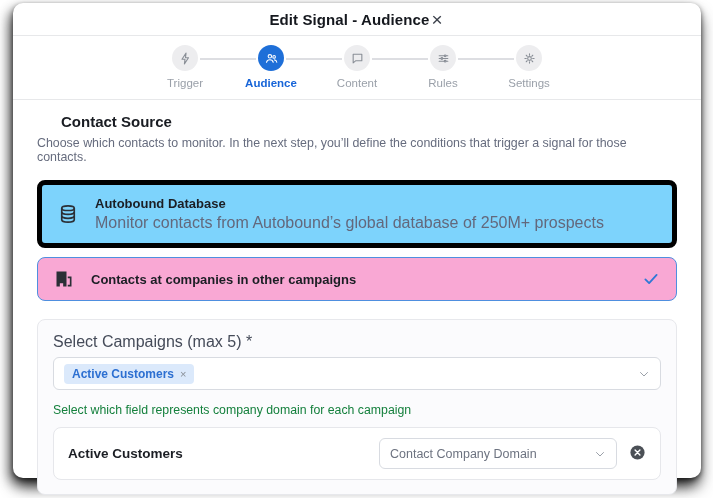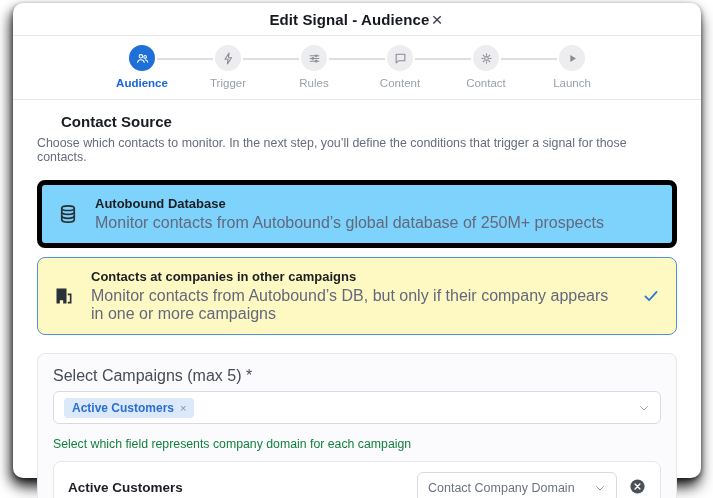--- a/index.html
+++ b/index.html
@@ -36,21 +36,21 @@
 
   
   .modal-body { padding:13px 24px 18px 24px; flex:1; }
   .section-heading { font-size:15px; font-weight:700; color:#191c22;margin-left:24px; }
   .section-desc { font-size:12.4px; color:#666c7e; margin:6px 0 16px 0; }
 
   .option {
     display:flex; align-items:center; gap:17px; padding:11px 16px; margin-bottom:9px;
     background:#7dd3fc; border:5px solid #000000; border-radius:8px; cursor:pointer;
   }
-  .option.selected { background:#fef9c3; border:1.5px solid #4f8fdf; }
+  .option.selected { background:#f9a8d4; border:1.5px solid #4f8fdf; }
   .opt-icon { color:#2b2f36; display:flex; }
   .opt-icon svg { width:20px; height:20px; }
   .opt-title { font-size:13px; font-weight:700; color:#1b1e24; }
   .opt-desc { font-size:16px; color:#63687c; margin-top:3px; }
   .opt-check { margin-left:auto; color:#2f78d6; display:flex; }
   .opt-check svg { width:18px; height:18px; }
 
   .panel {
     margin-top:18px; background:#fbfbfd; border:1px solid #e7e8ec; border-radius:8px;
     padding:13px 15px 14px 15px;
@@ -69,104 +69,94 @@
   .chev svg { width:12px; height:12px; }
   .field-label2 { font-size:12.3px; color:#15803d; margin:13px 0 10px 0; }
 
   .map-row {
     background:#fff; border:1px solid #e6e7eb; border-radius:8px; padding:10px 14px;
     display:flex; align-items:center; justify-content:space-between;
   }
   .map-name { font-size:13.5px; font-weight:700; color:#1b1e24; }
   .map-right { display:flex; align-items:center; }
   .dropdown {
-    width:200px; height:31px; background:#fff; border:1px solid #d8dbe1; border-radius:6px;
+    width:238px; height:31px; background:#fff; border:1px solid #d8dbe1; border-radius:6px;
     display:flex; align-items:center; padding:0 10px; font-size:12.5px; color:#6d7380; cursor:pointer;
   }
   .remove-btn { margin-left:12px; display:flex; cursor:pointer; border:none; background:none; padding:0; }
   .remove-btn svg { width:17px; height:17px; }
 </style>
 </head>
 <body>
 
 <div class="stage">
   <div class="modal">
 
     <div class="modal-header">
       <div class="modal-title">Edit Signal - Audience</div>
       <button class="close-btn">×</button>
     </div>
 
     <div class="stepper">
+      <div class="step">
+        <div class="step-circle">
+          <span>
+              <svg viewBox="0 0 24 24" fill="none" stroke="currentColor" stroke-width="2" stroke-linejoin="round">
+                <path d="M13 2 5.5 13.5H11L10 22l7.5-11.5H12L13 2z"></path>
+              </svg>
+            </span>
+        </div>
+        <div class="step-label">Trigger</div>
+      </div>
       <div class="step active">
         <div class="step-circle">
           <span>
               <svg viewBox="0 0 24 24" fill="none" stroke="currentColor" stroke-width="2" stroke-linecap="round">
                 <circle cx="9" cy="8" r="3.2"></circle>
                 <path d="M2.8 19c.5-3 3-4.8 6.2-4.8s5.7 1.8 6.2 4.8"></path>
                 <circle cx="16.8" cy="9" r="2.4"></circle>
                 <path d="M17.5 14.6c2.4.4 4 2 4.2 4.4"></path>
               </svg>
             </span>
         </div>
         <div class="step-label">Audience</div>
       </div>
       <div class="step">
         <div class="step-circle">
           <span>
               <svg viewBox="0 0 24 24" fill="none" stroke="currentColor" stroke-width="2" stroke-linejoin="round">
-                <path d="M13 2 5.5 13.5H11L10 22l7.5-11.5H12L13 2z"></path>
-              </svg>
-            </span>
-        </div>
-        <div class="step-label">Trigger</div>
+                <path d="M4 4h16v12H9l-5 4V4z"></path>
+              </svg>
+            </span>
+        </div>
+        <div class="step-label">Content</div>
       </div>
       <div class="step">
         <div class="step-circle">
           <span>
               <svg viewBox="0 0 24 24" fill="none" stroke="currentColor" stroke-width="2" stroke-linecap="round">
                 <path d="M4 7h9M17 7h3M4 12h3M11 12h9M4 17h9M17 17h3"></path>
                 <circle cx="15" cy="7" r="1.6"></circle>
                 <circle cx="9" cy="12" r="1.6"></circle>
                 <circle cx="15" cy="17" r="1.6"></circle>
               </svg>
             </span>
         </div>
         <div class="step-label">Rules</div>
       </div>
       <div class="step">
         <div class="step-circle">
           <span>
-              <svg viewBox="0 0 24 24" fill="none" stroke="currentColor" stroke-width="2" stroke-linejoin="round">
-                <path d="M4 4h16v12H9l-5 4V4z"></path>
-              </svg>
-            </span>
-        </div>
-        <div class="step-label">Content</div>
-      </div>
-      <div class="step">
-        <div class="step-circle">
-          <span>
               <svg viewBox="0 0 24 24" fill="none" stroke="currentColor" stroke-width="2" stroke-linecap="round">
                 <circle cx="12" cy="12" r="3.4"></circle>
                 <path d="M12 3.5v2.6M12 17.9v2.6M3.5 12h2.6M17.9 12h2.6M6 6l1.9 1.9M16.1 16.1 18 18M18 6l-1.9 1.9M7.9 16.1 6 18"></path>
               </svg>
             </span>
         </div>
-        <div class="step-label">Contact</div>
-      </div>
-      <div class="step">
-        <div class="step-circle">
-          <span>
-              <svg viewBox="0 0 24 24" fill="currentColor">
-                <path d="M8 5.5 18.5 12 8 18.5v-13z"></path>
-              </svg>
-            </span>
-        </div>
-        <div class="step-label">Launch</div>
+        <div class="step-label">Settings</div>
       </div>
     </div>
 
     <div class="modal-body">
       <div class="section-heading">Contact Source</div>
       <div class="section-desc">Choose which contacts to monitor. In the next step, you’ll define the conditions that trigger a signal for those contacts.</div>
 
       <div class="option">
         <span class="opt-icon">
           <svg viewBox="0 0 24 24" fill="none" stroke="currentColor" stroke-width="2">
@@ -184,21 +174,20 @@
 
       <div class="option selected">
         <span class="opt-icon">
           <svg viewBox="0 0 24 24" fill="currentColor">
               <path d="M3 21V3h12v18h-4v-4H7v4H3zm3.2-13.6h2.2v2.2H6.2V7.4zm4.4 0h2.2v2.2h-2.2V7.4zM6.2 11.8h2.2V14H6.2v-2.2zm4.4 0h2.2V14h-2.2v-2.2z"></path>
               <path d="M16.5 9H21v12h-4.5v-2h2.5v-8h-2.5V9z"></path>
             </svg>
         </span>
         <div>
           <div class="opt-title">Contacts at companies in other campaigns</div>
-          <div class="opt-desc">Monitor contacts from Autobound’s DB, but only if their company appears in one or more campaigns</div>
         </div>
         <span class="opt-check">
           <svg viewBox="0 0 24 24" fill="none" stroke="currentColor" stroke-width="2.4" stroke-linecap="round" stroke-linejoin="round">
               <path d="M4.5 12.5 9.5 17.5 19.5 6.5"></path>
             </svg>
         </span>
       </div>
 
       <div class="panel">
         <div class="field-label">Select Campaigns (max 5) *</div>

